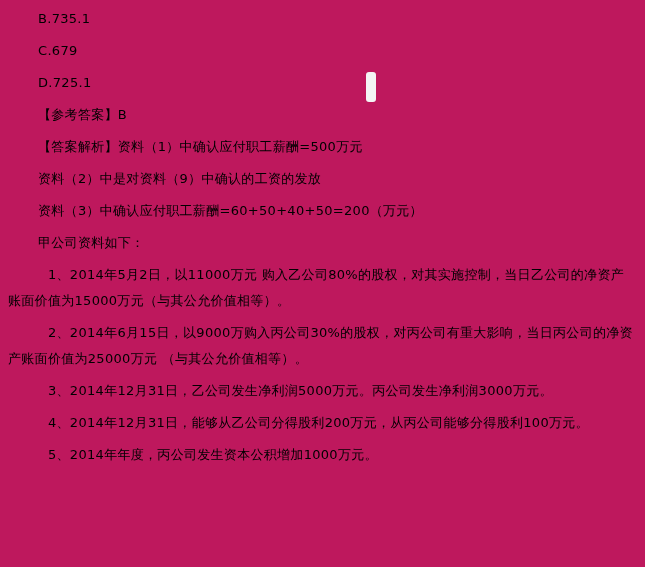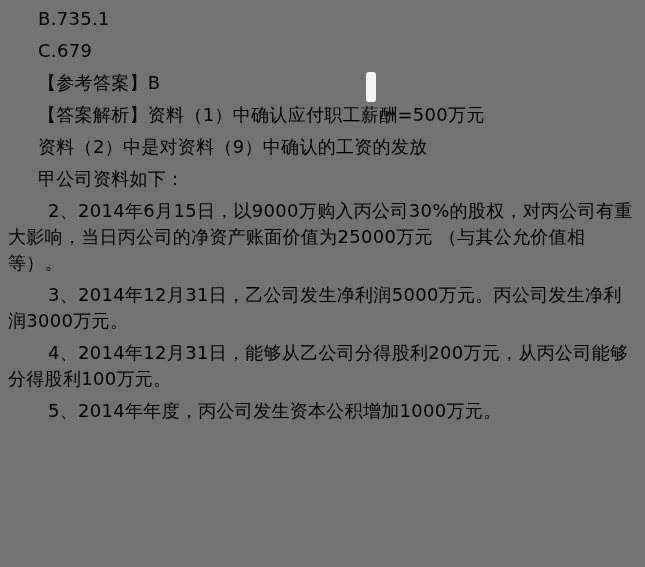--- a/index.html
+++ b/index.html
@@ -6,24 +6,24 @@
     margin: 0;
     padding: 0;
     background: #ffffff;
   }
   .page {
     position: relative;
     width: 645px;
     height: 567px;
     box-sizing: border-box;
     padding: 6px 10px 0 8px;
-    background: #737373;
+    background: #be185d;
     overflow: hidden;
     font-family: "DejaVu Sans", "Liberation Sans", sans-serif;
-    font-size: 18px;
+    font-size: 13px;
     color: #000000;
   }
   .page p {
     margin: 0 0 6px 0;
     line-height: 26px;
     letter-spacing: 0.3px;
   }
   
   .opt, .para, .ans, .intro {
     text-indent: 30px;
@@ -49,26 +49,29 @@
 </style>
 </head>
 <body>
 
 <div class="page">
 
   <div class="artifact"></div>
 
   <p class="opt">B.735.1</p>
   <p class="opt">C.679</p>
+  <p class="opt">D.725.1</p>
 
   <p class="ans">【参考答案】B</p>
 
   <p class="para">【答案解析】资料（1）中确认应付职工薪酬=500万元</p>
   <p class="para">资料（2）中是对资料（9）中确认的工资的发放</p>
+  <p class="para">资料（3）中确认应付职工薪酬=60+50+40+50=200（万元）</p>
 
   <p class="intro">甲公司资料如下：</p>
 
+  <p class="item">1、2014年5月2日，以11000万元 购入乙公司80%的股权，对其实施控制，当日乙公司的净资产账面价值为15000万元（与其公允价值相等）。</p>
   <p class="item">2、2014年6月15日，以9000万购入丙公司30%的股权，对丙公司有重大影响，当日丙公司的净资产账面价值为25000万元 （与其公允价值相等）。</p>
   <p class="item">3、2014年12月31日，乙公司发生净利润5000万元。丙公司发生净利润3000万元。</p>
   <p class="item">4、2014年12月31日，能够从乙公司分得股利200万元，从丙公司能够分得股利100万元。</p>
   <p class="item">5、2014年年度，丙公司发生资本公积增加1000万元。</p>
 
 </div>
 
 </body></html>

